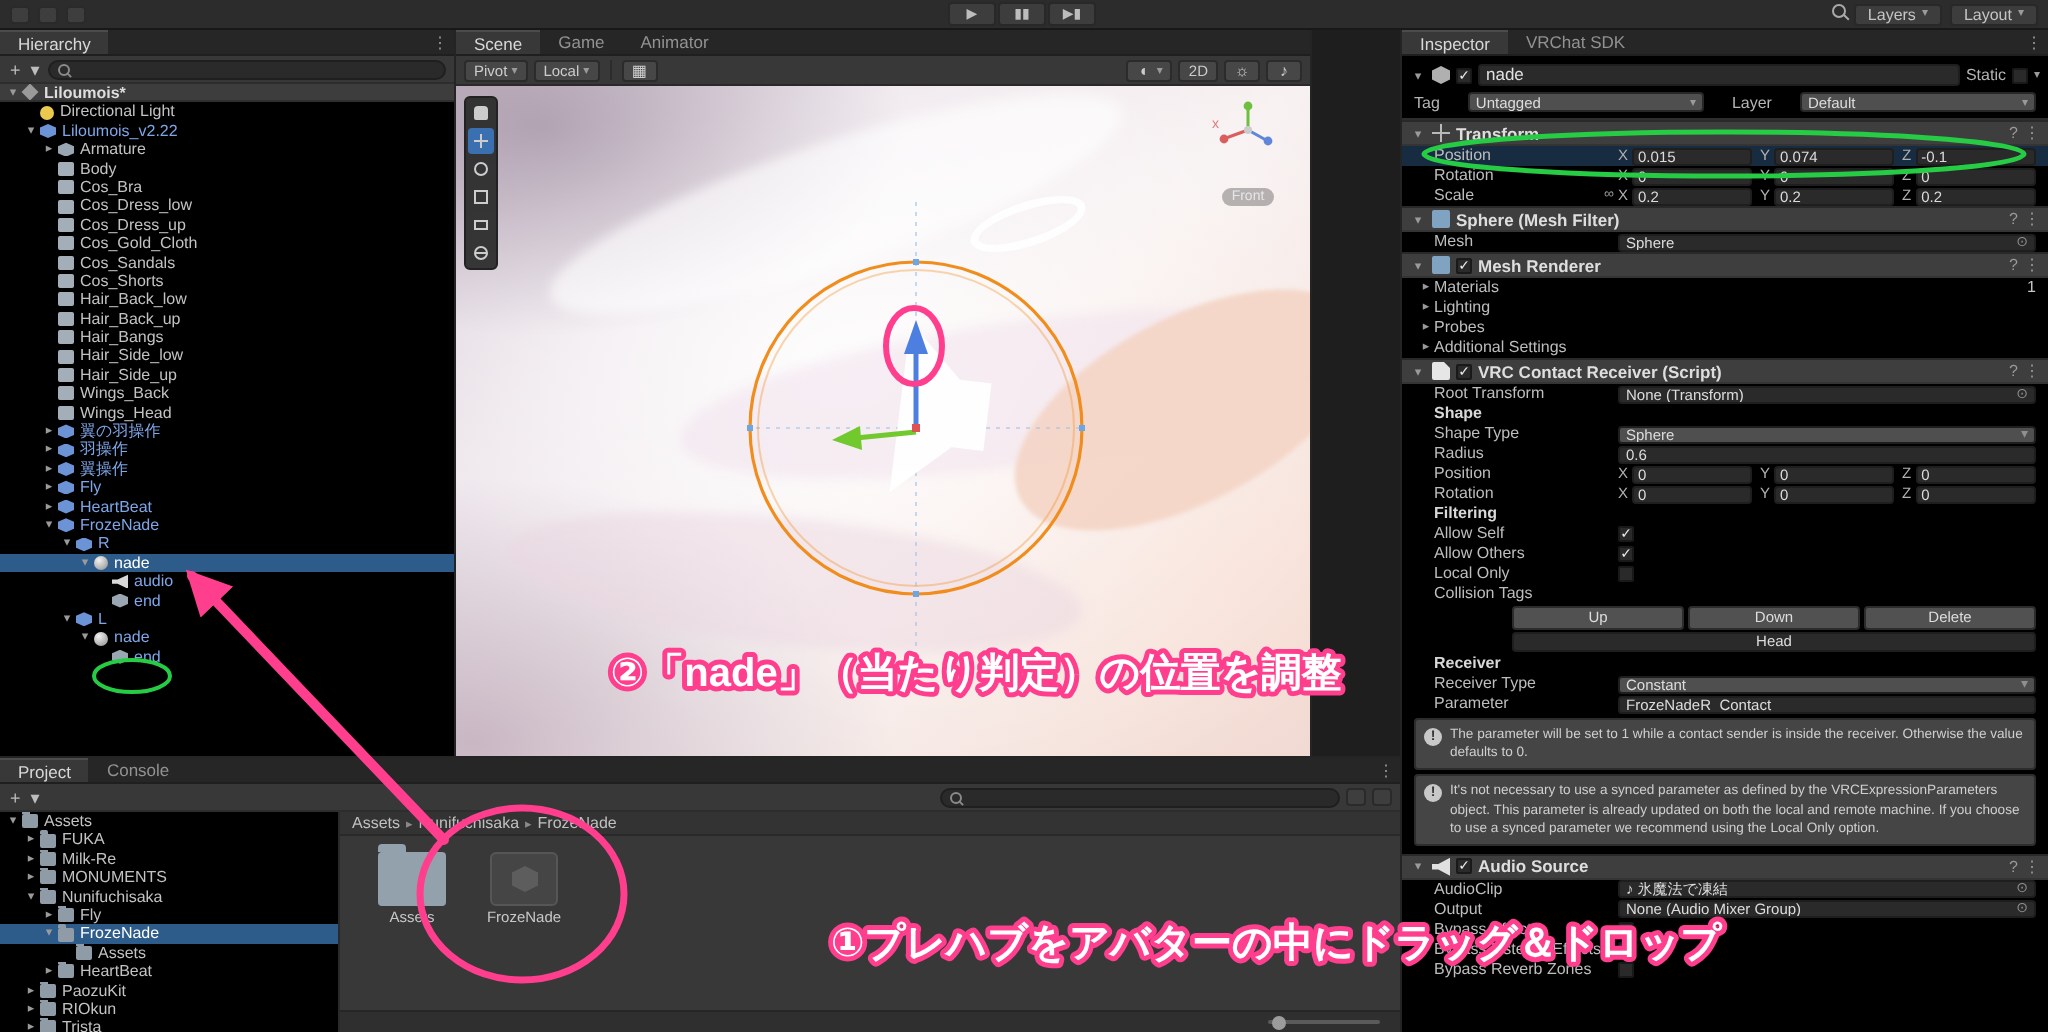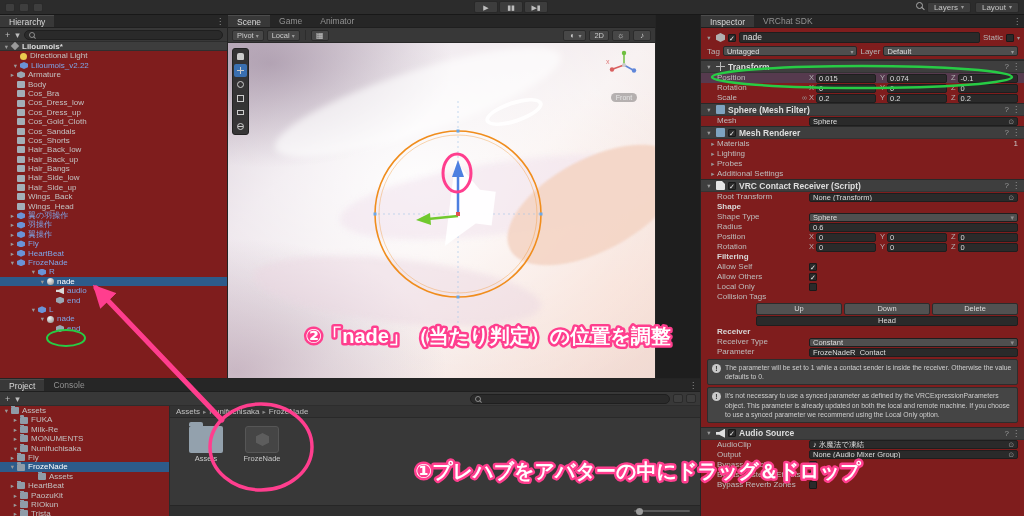--- a/index.html
+++ b/index.html
@@ -1,18 +1,18 @@
 <!DOCTYPE html>
 <html><head>
 <meta charset="utf-8">
 <style>
 *{box-sizing:border-box;margin:0;padding:0}
 body{width:1024px;height:516px;position:relative;overflow:hidden;background:#1e1e1e;
  font-family:"Liberation Sans","DejaVu Sans",sans-serif;color:#c2c2c2;-webkit-font-smoothing:antialiased}
-.panel{position:absolute;background:#7f1d1d;overflow:hidden}
+.panel{position:absolute;background:#000000;overflow:hidden}
 
 #topbar{position:absolute;left:0;top:0;width:1024px;height:15px;background:#2c2c2c;border-bottom:1px solid #181818;display:flex;align-items:center;padding:0 5px}
 .tb-left{display:flex;gap:4px;align-items:center}
 .tb-sq{width:10px;height:9px;background:#3e3e3e;border:1px solid #2a2a2a;border-radius:2px}
 .playbar{position:absolute;left:474px;top:1px;display:flex;gap:1px}
 .pb{width:24px;height:12px;background:#3d3d3d;border:1px solid #282828;border-radius:2px;color:#bdbdbd;font-size:7px;text-align:center;line-height:11px}
 .tb-right{margin-left:auto;display:flex;gap:4px;align-items:flex-start}
 .tb-btn{height:11px;padding:0 6px;background:#3d3d3d;border:1px solid #282828;border-radius:2px;font-size:8px;line-height:9px;color:#c5c5c5;display:flex;gap:3px;align-items:center}
 .mag{width:7px;height:7px;border:1px solid #aaa;border-radius:50%;position:relative}
 .mag::after{content:"";position:absolute;width:4px;height:1px;background:#aaa;transform:rotate(45deg);right:-3px;bottom:-1px}
@@ -33,21 +33,21 @@
 .tree{font-size:8px}
 .trow{height:9.4px;line-height:9.4px;display:flex;align-items:center;white-space:nowrap;overflow:hidden}
 .trow .arr{width:9px;text-align:center;color:#9a9a9a;font-size:6.5px;flex:none}
 .tlabel{padding-right:4px;color:#c2c2c2}
 .trow[data-kind="blue"] .tlabel{color:#7ea6e8}
 .trow[data-kind="sel"]{background:#2d5b8a}
 .trow[data-kind="sel"] .tlabel{color:#fff}
 .trow[data-kind="scene"]{background:#3d3d3d;border-bottom:1px solid #2f2f2f}
 .trow[data-kind="scene"] .tlabel{color:#dedede;font-weight:bold}
 .trow[data-depth="0"]{padding-left:2px}.trow[data-depth="1"]{padding-left:11px}
-.trow[data-depth="2"]{padding-left:8px}.trow[data-depth="3"]{padding-left:29px}
+.trow[data-depth="2"]{padding-left:20px}.trow[data-depth="3"]{padding-left:29px}
 .trow[data-depth="4"]{padding-left:38px}.trow[data-depth="5"]{padding-left:47px}
 .ticon{width:8px;height:7px;margin-right:3px;flex:none;position:relative}
 .trow[data-icon-kind="camera"] .ticon{background:#9e9e9e;border-radius:2px}
 .trow[data-icon-kind="camera"] .ticon::after{content:"";position:absolute;right:-2px;top:1px;border-left:3px solid #9e9e9e;border-top:2px solid transparent;border-bottom:2px solid transparent}
 .trow[data-icon-kind="light"] .ticon{width:7px;background:#e9c94e;border-radius:50%}
 .trow[data-icon-kind="prefab"] .ticon{background:#6b93d6;clip-path:polygon(50% 0,100% 25%,100% 75%,50% 100%,0 75%,0 25%)}
 .trow[data-icon-kind="cube"] .ticon{background:#9aa7b3;clip-path:polygon(50% 0,100% 25%,100% 75%,50% 100%,0 75%,0 25%)}
 .trow[data-icon-kind="mesh"] .ticon{background:#a3aeb8;border-radius:1px}
 .trow[data-icon-kind="sphere"] .ticon{width:7px;background:radial-gradient(circle at 35% 30%,#f2f2f2,#8a8a8a);border-radius:50%}
 .trow[data-icon-kind="audio"] .ticon{background:#d8d8d8;clip-path:polygon(0 35%,35% 35%,100% 0,100% 100%,35% 65%,0 65%)}
@@ -82,21 +82,21 @@
 .ti-scale{border:1px solid #ccc}
 .ti-rect{border:1px solid #ccc;height:5px}
 .ti-transform{border:1px solid #ccc;border-radius:50%;background:linear-gradient(#ccc,#ccc) center/5px 1px no-repeat}
 .axisw{position:absolute;right:8px;top:5px;width:46px;text-align:center}
 .frontlab{margin-top:1px;font-size:7px;color:#e6e6e6;background:rgba(25,25,25,.3);border-radius:6px;padding:0 5px;display:inline-block;line-height:9px}
 
 #inspector{left:700px;top:15px;width:324px;height:501px;border-left:1px solid #242424}
 .icontent{position:absolute;top:13px;left:0;right:0;bottom:0;overflow:hidden}
 .ihead{padding:3px 4px 2px;border-bottom:1px solid #2e2e2e}
 .ihr1{display:flex;align-items:center;gap:3px;height:13px}
-.ihr2{display:flex;align-items:center;gap:3px;height:13px;padding:1px 2px 0}
+.ihr2{display:flex;align-items:center;gap:14px;height:13px;padding:1px 2px 0}
 .fold{width:8px;text-align:center;color:#9a9a9a;font-size:6.5px;flex:none}
 .goicon{width:9px;height:9px;flex:none;background:#b0b0b0;clip-path:polygon(50% 0,100% 25%,100% 75%,50% 100%,0 75%,0 25%)}
 .cb{width:8px;height:8px;background:#2a2a2a;border:1px solid #191919;border-radius:1px;font-size:7px;line-height:7px;text-align:center;color:#ececec;flex:none}
 .namefield{flex:1;height:11px;background:#2a2a2a;border:1px solid #1e1e1e;border-radius:2px;font-size:8.5px;line-height:9px;padding:0 3px;color:#e2e2e2}
 .lab-s{font-size:8px;color:#b5b5b5}
 .dd{height:10px;background:#4f4f4f;border:1px solid #272727;border-radius:2px;display:flex;align-items:center;padding:0 3px;gap:2px;font-size:7.5px;color:#ddd;flex:1}
 .dd .caret{margin-left:auto}
 .chead{height:13px;display:flex;align-items:center;gap:3px;padding:0 4px;background:#3e3e3e;border-top:1px solid #292929;border-bottom:1px solid #343434}
 .ctitle{font-weight:bold;font-size:8.5px;color:#dedede}
 .chelp,.ckebab{color:#9a9a9a;font-size:8px}

